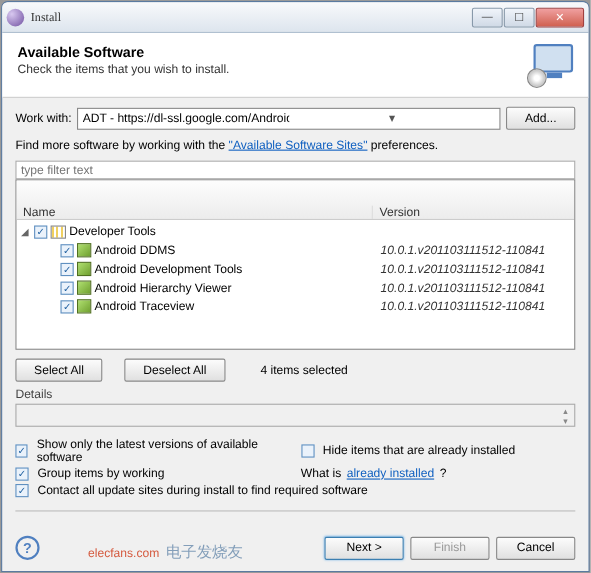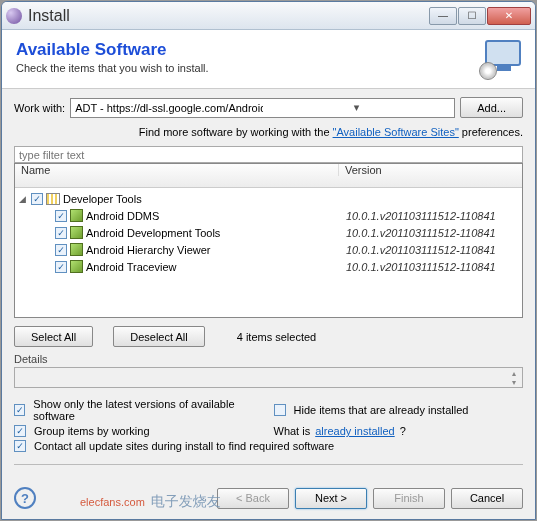--- a/index.html
+++ b/index.html
@@ -1,43 +1,43 @@
 <!DOCTYPE html>
 <html><head>
 <meta charset="utf-8">
 <style>
 * { box-sizing: border-box; margin: 0; padding: 0; font-family: "Segoe UI", Tahoma, sans-serif; font-size: 11px; }
 body { background: #999; width: 537px; height: 521px; overflow: hidden; }
 .window { width: 535px; height: 519px; margin: 1px; background: #f0f0f0; border: 1px solid #5a7aa0; border-radius: 6px 6px 0 0; overflow: hidden; display: flex; flex-direction: column; }
 .titlebar { height: 28px; background: linear-gradient(#f8f9fb, #dde5ee); display: flex; align-items: center; padding: 0 4px; border-bottom: 1px solid #b0c0d0; }
 .titlebar .icon { width: 16px; height: 16px; border-radius: 50%; background: radial-gradient(circle at 30% 30%, #d8c8f0, #7050a0); margin-right: 6px; }
-.titlebar .title { flex: 1; color: #333; font-size: 16px; }
+.titlebar .title { flex: 1; color: #333; font-size: 11px; font-family: Liberation Serif, serif; }
 .winbtns { display: flex; gap: 1px; }
 .winbtn { width: 28px; height: 18px; border: 1px solid #8899aa; border-radius: 2px; background: linear-gradient(#f0f4fa, #d0dae6); display: flex; align-items: center; justify-content: center; font-size: 10px; color: #444; cursor: pointer; }
 .winbtn.close { background: linear-gradient(#f0a0a0, #d06050); border-color: #a04040; color: #fff; width: 44px; }
 .header { background: #fff; padding: 10px 14px 6px; border-bottom: 1px solid #ccc; display: flex; }
 .header-text { flex: 1; }
-.header h1 { font-size: 17px; font-weight: bold; color: #1d4ed8; margin-bottom: 2px; }
+.header h1 { font-size: 13px; font-weight: bold; color: #000000; margin-bottom: 2px; }
 .header p { font-size: 11px; color: #333; }
 .header-icon { width: 42px; height: 42px; position: relative; }
 .monitor { width: 36px; height: 26px; border: 2px solid #5080c0; border-radius: 3px; background: #d0e0f0; position: absolute; top: 0; right: 0; }
 .monitor:after { content: ""; position: absolute; bottom: -7px; left: 10px; width: 14px; height: 5px; background: #5080c0; }
 .disc { width: 18px; height: 18px; border-radius: 50%; background: radial-gradient(#fff 20%, #ccc 60%); border: 1px solid #888; position: absolute; bottom: 2px; left: 0; }
 .content { flex: 1; padding: 8px 12px; display: flex; flex-direction: column; overflow: hidden; }
 .row { display: flex; align-items: center; gap: 5px; margin-bottom: 4px; }
 .row label { white-space: nowrap; }
 .combo { flex: 1; height: 20px; border: 1px solid #888; background: #fff; padding: 1px 4px; display: flex; align-items: center; }
 .combo span { flex: 1; overflow: hidden; white-space: nowrap; }
 .combo-arrow { width: 12px; text-align: center; color: #555; }
 .btn { height: 21px; padding: 0 16px; border: 1px solid #888; background: linear-gradient(#fcfcfc, #e0e0e0); border-radius: 2px; cursor: pointer; display: inline-flex; align-items: center; justify-content: center; }
-.hint { text-align: right; font-size: 11px; margin: 4px 0 8px; }
+.hint { text-align: left; font-size: 11px; margin: 4px 0 8px; }
 .link { color: #1060c0; text-decoration: underline; cursor: pointer; }
 .filter { width: 100%; height: 18px; border: 1px solid #aaa; background: #fff; padding: 1px 4px; color: #888; margin-bottom: 0; }
 .tree-wrap { border: 1px solid #888; background: #fff; height: 164px; overflow: hidden; }
-.tree-head { display: flex; background: linear-gradient(#fdfdfd, #ececec); border-bottom: 1px solid #ccc; height: 24px; align-items: flex-start; }
+.tree-head { display: flex; background: linear-gradient(#fdfdfd, #ececec); border-bottom: 1px solid #ccc; height: 36px; align-items: flex-end; }
 .th { padding: 0 6px; color: #333; }
 .th.name { flex: 0 0 324px; border-right: 1px solid #ddd; }
 .th.ver { flex: 1; }
 .tree-body { padding: 2px 0; }
 .node { display: flex; align-items: center; height: 17px; padding-left: 4px; }
 .node.child { padding-left: 40px; }
 .expander { width: 12px; font-size: 9px; color: #666; cursor: pointer; }
 .chk { width: 12px; height: 12px; border: 1px solid #6090c0; background: #eaf2fb; margin-right: 3px; display: inline-flex; align-items: center; justify-content: center; color: #2060a0; font-size: 9px; cursor: pointer; }
 .pkgicon { width: 13px; height: 13px; background: linear-gradient(135deg, #b0e070, #70a030); border: 1px solid #507020; margin-right: 3px; }
 .node .lbl { flex: 0 0 auto; }
@@ -178,21 +178,20 @@
           <span>Contact all update sites during install to find required software</span>
         </div>
     </div>
 
     <div class="sep"></div>
   </div>
 
   <div class="footer">
     <div class="help">?</div>
     <div class="spacer"></div>
-    <div class="btn disabled">&lt; Back</div>
     <div class="btn default">Next &gt;</div>
     <div class="btn disabled">Finish</div>
     <div class="btn">Cancel</div>
   </div>
 </div>
 
 <div class="watermark">
   <span>elecfans.com</span><span class="cn">电子发烧友</span>
 </div>
 

